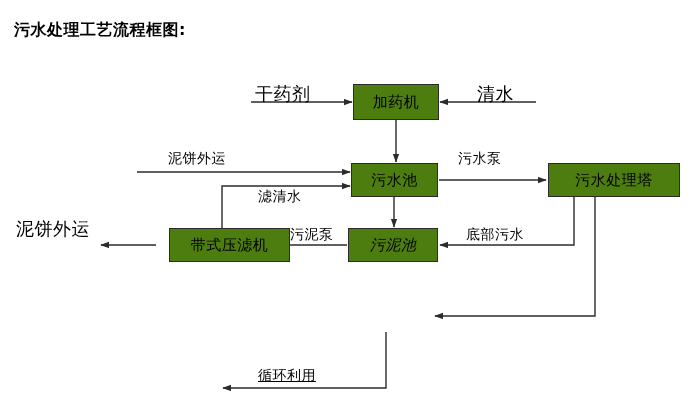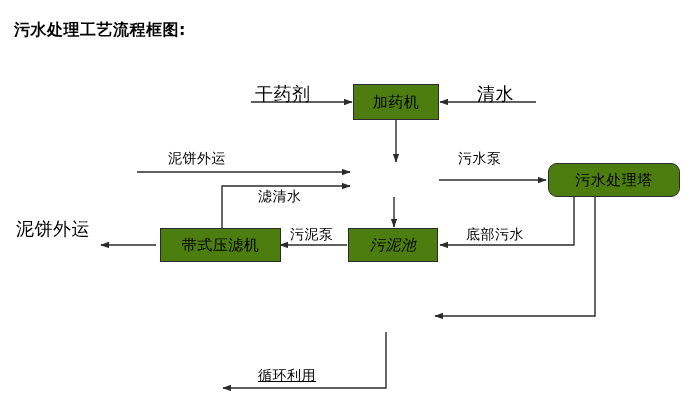--- a/index.html
+++ b/index.html
@@ -96,24 +96,25 @@
       <path d="M156,245 L101,245" marker-end="url(#ah)"></path>
 
       <path d="M595,197 L595,316 L435,316" marker-end="url(#ah)"></path>
 
       <path d="M386,332 L386,388 L223,388" marker-end="url(#ah)"></path>
     </g>
   </svg>
 
   <div class="node" style="left:353px;top:84px;width:86px;height:36px;">加药机</div>
 
+  <div class="node" style="left:351px;top:163px;width:87px;height:34px;">污水池</div>
 
-  <div class="node" style="left:548px;top:163px;width:132px;height:34px;border-radius:9px;">污水处理塔</div>
+  <div class="node" style="left:548px;top:163px;width:132px;height:34px;">污水处理塔</div>
 
-  <div class="node" style="left:160px;top:228px;width:121px;height:34px;font-family:Liberation Serif, serif;">带式压滤机</div>
+  <div class="node" style="left:169px;top:228px;width:121px;height:34px;font-family:Liberation Serif, serif;">带式压滤机</div>
 
   <div class="node" style="left:348px;top:228px;width:90px;height:34px;font-style:italic;">污泥池</div>
 
 
   <div class="term-label" style="left:255px;top:82px;">干药剂</div>
 
   <div class="term-label" style="left:477px;top:82px;">清水</div>
 
   <div class="edge-label" style="left:168px;top:150px;">泥饼外运</div>
 

